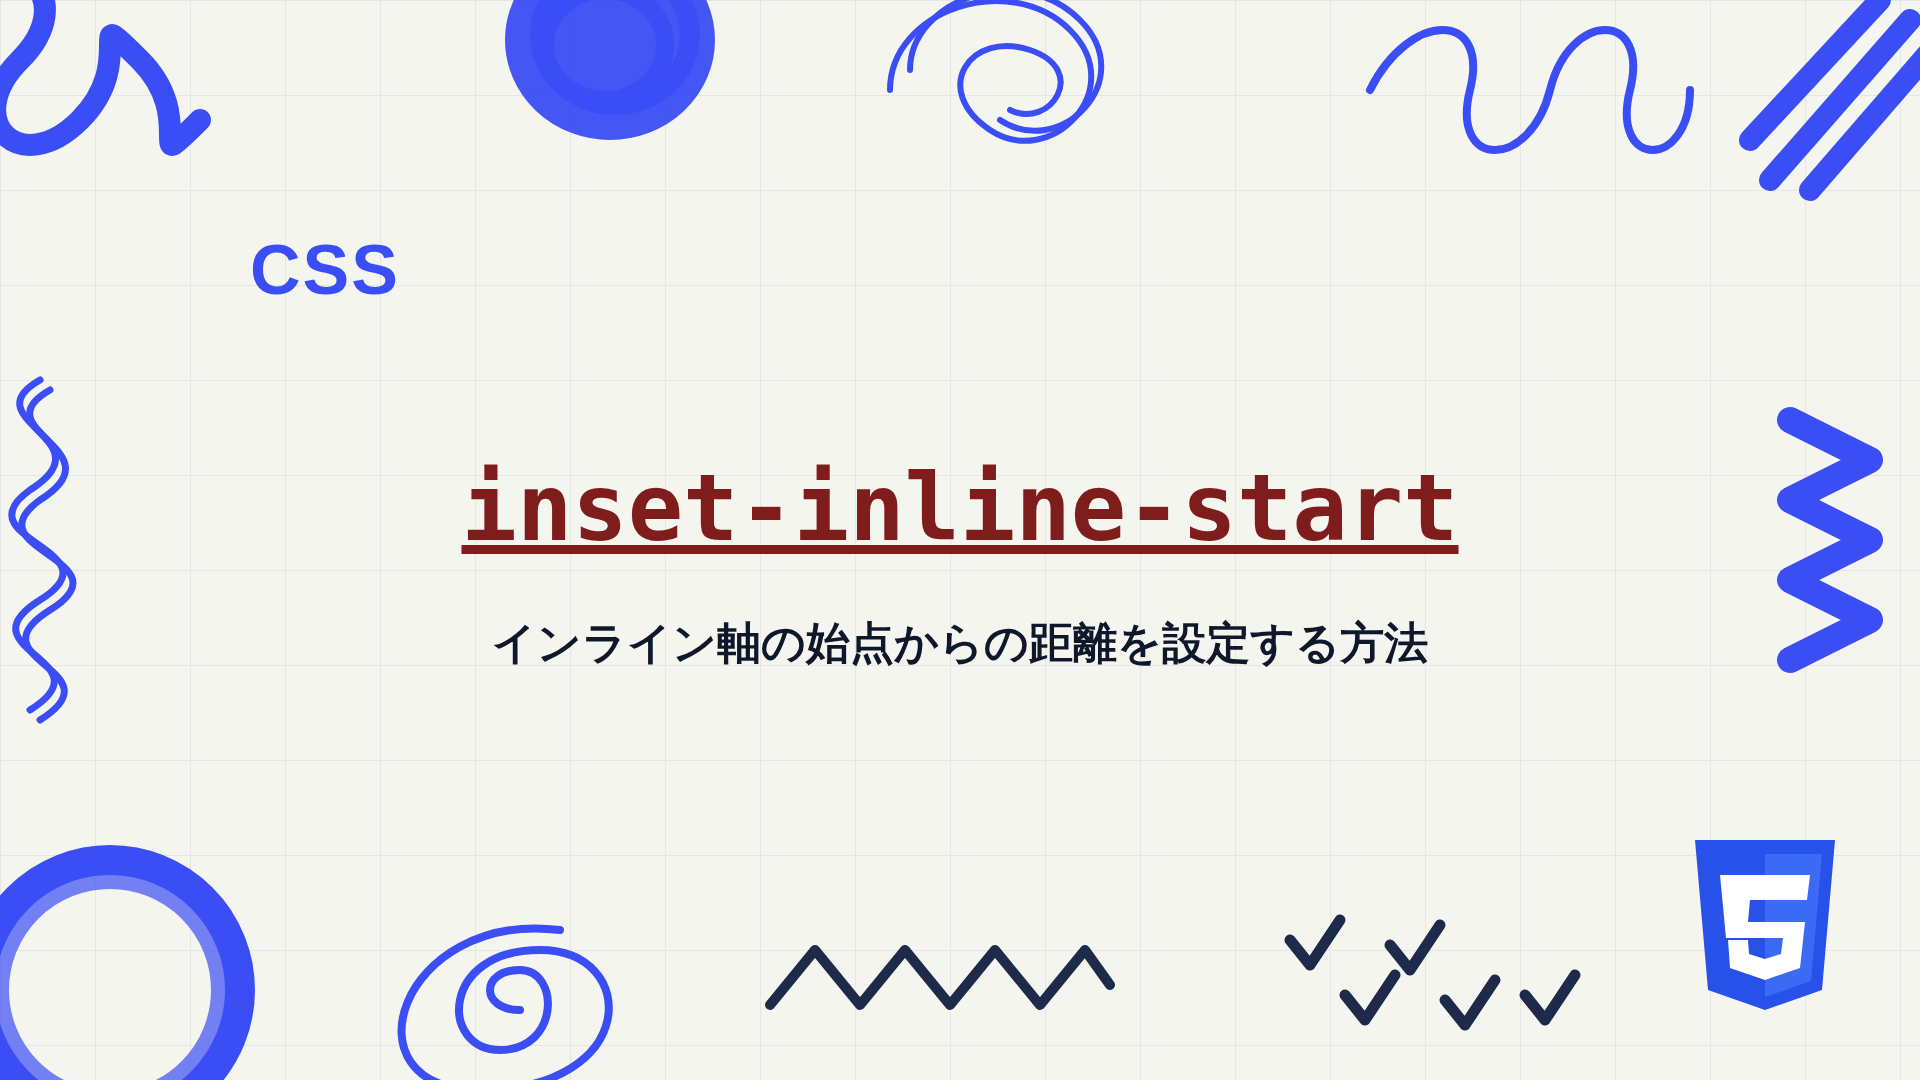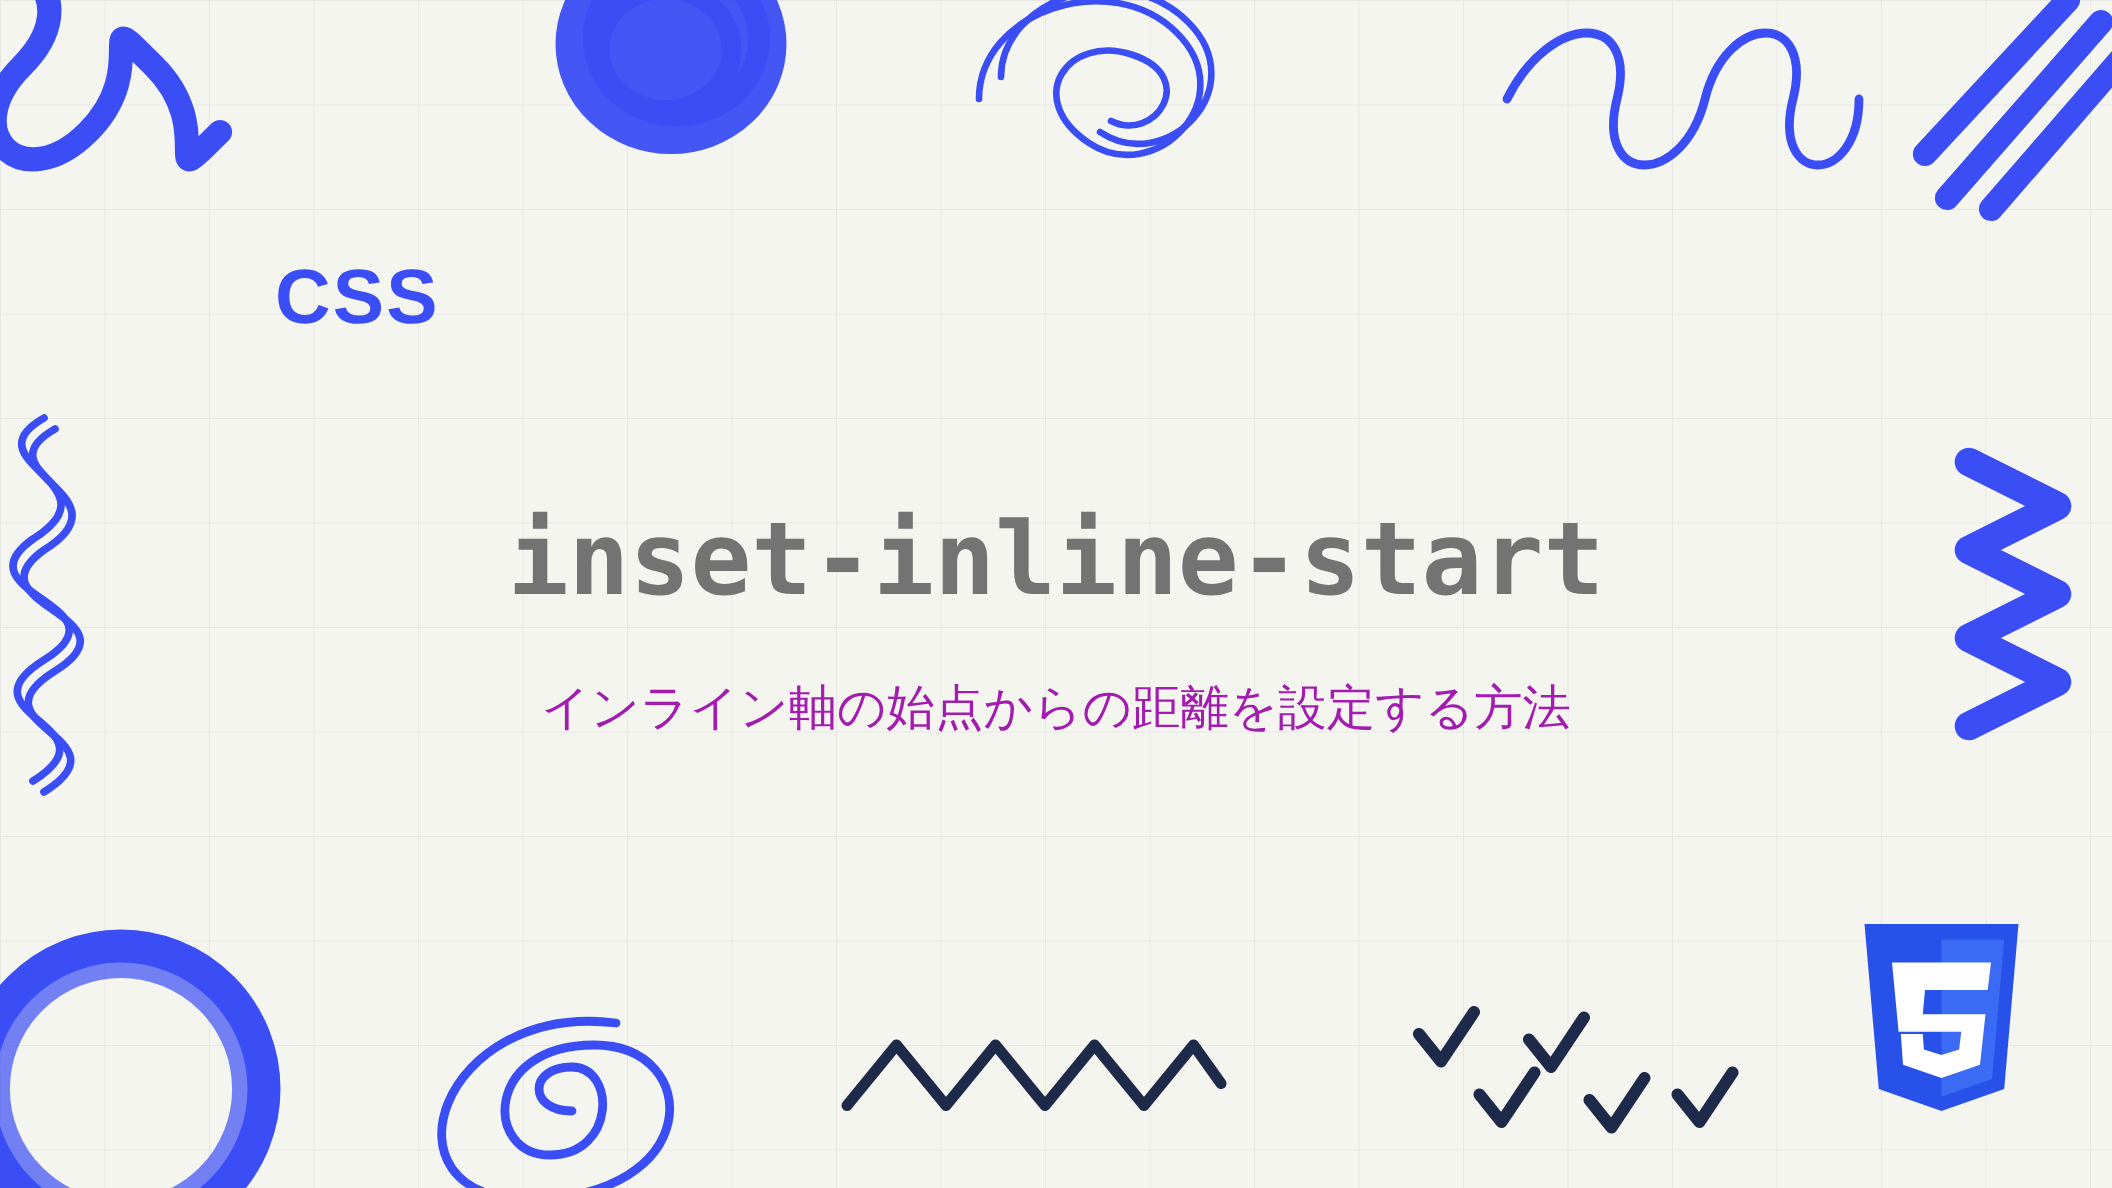--- a/index.html
+++ b/index.html
@@ -34,30 +34,31 @@
   top: 230px;
   left: 250px;
   font-size: 70px;
   font-weight: 900;
   color: #3b4ef5;
   letter-spacing: 2px;
 }
 .title {
   font-size: 92px;
   font-weight: 800;
-  color: #737373;
+  color: #7f1d1d;
   text-align: left;
   line-height: 1.35;
   margin-top: 40px;
   font-family: "Consolas", "Menlo", "Yu Gothic", monospace;
+  text-decoration: underline;
 }
 .subtitle {
   font-size: 44px;
-  font-weight: 400;
-  color: #a21caf;
+  font-weight: 700;
+  color: #0f172a;
   text-align: center;
   margin-top: 43px;
 }
 .css3-logo {
   position: absolute;
   right: 70px;
   bottom: 45px;
   width: 170px;
   height: 195px;
   z-index: 20;

